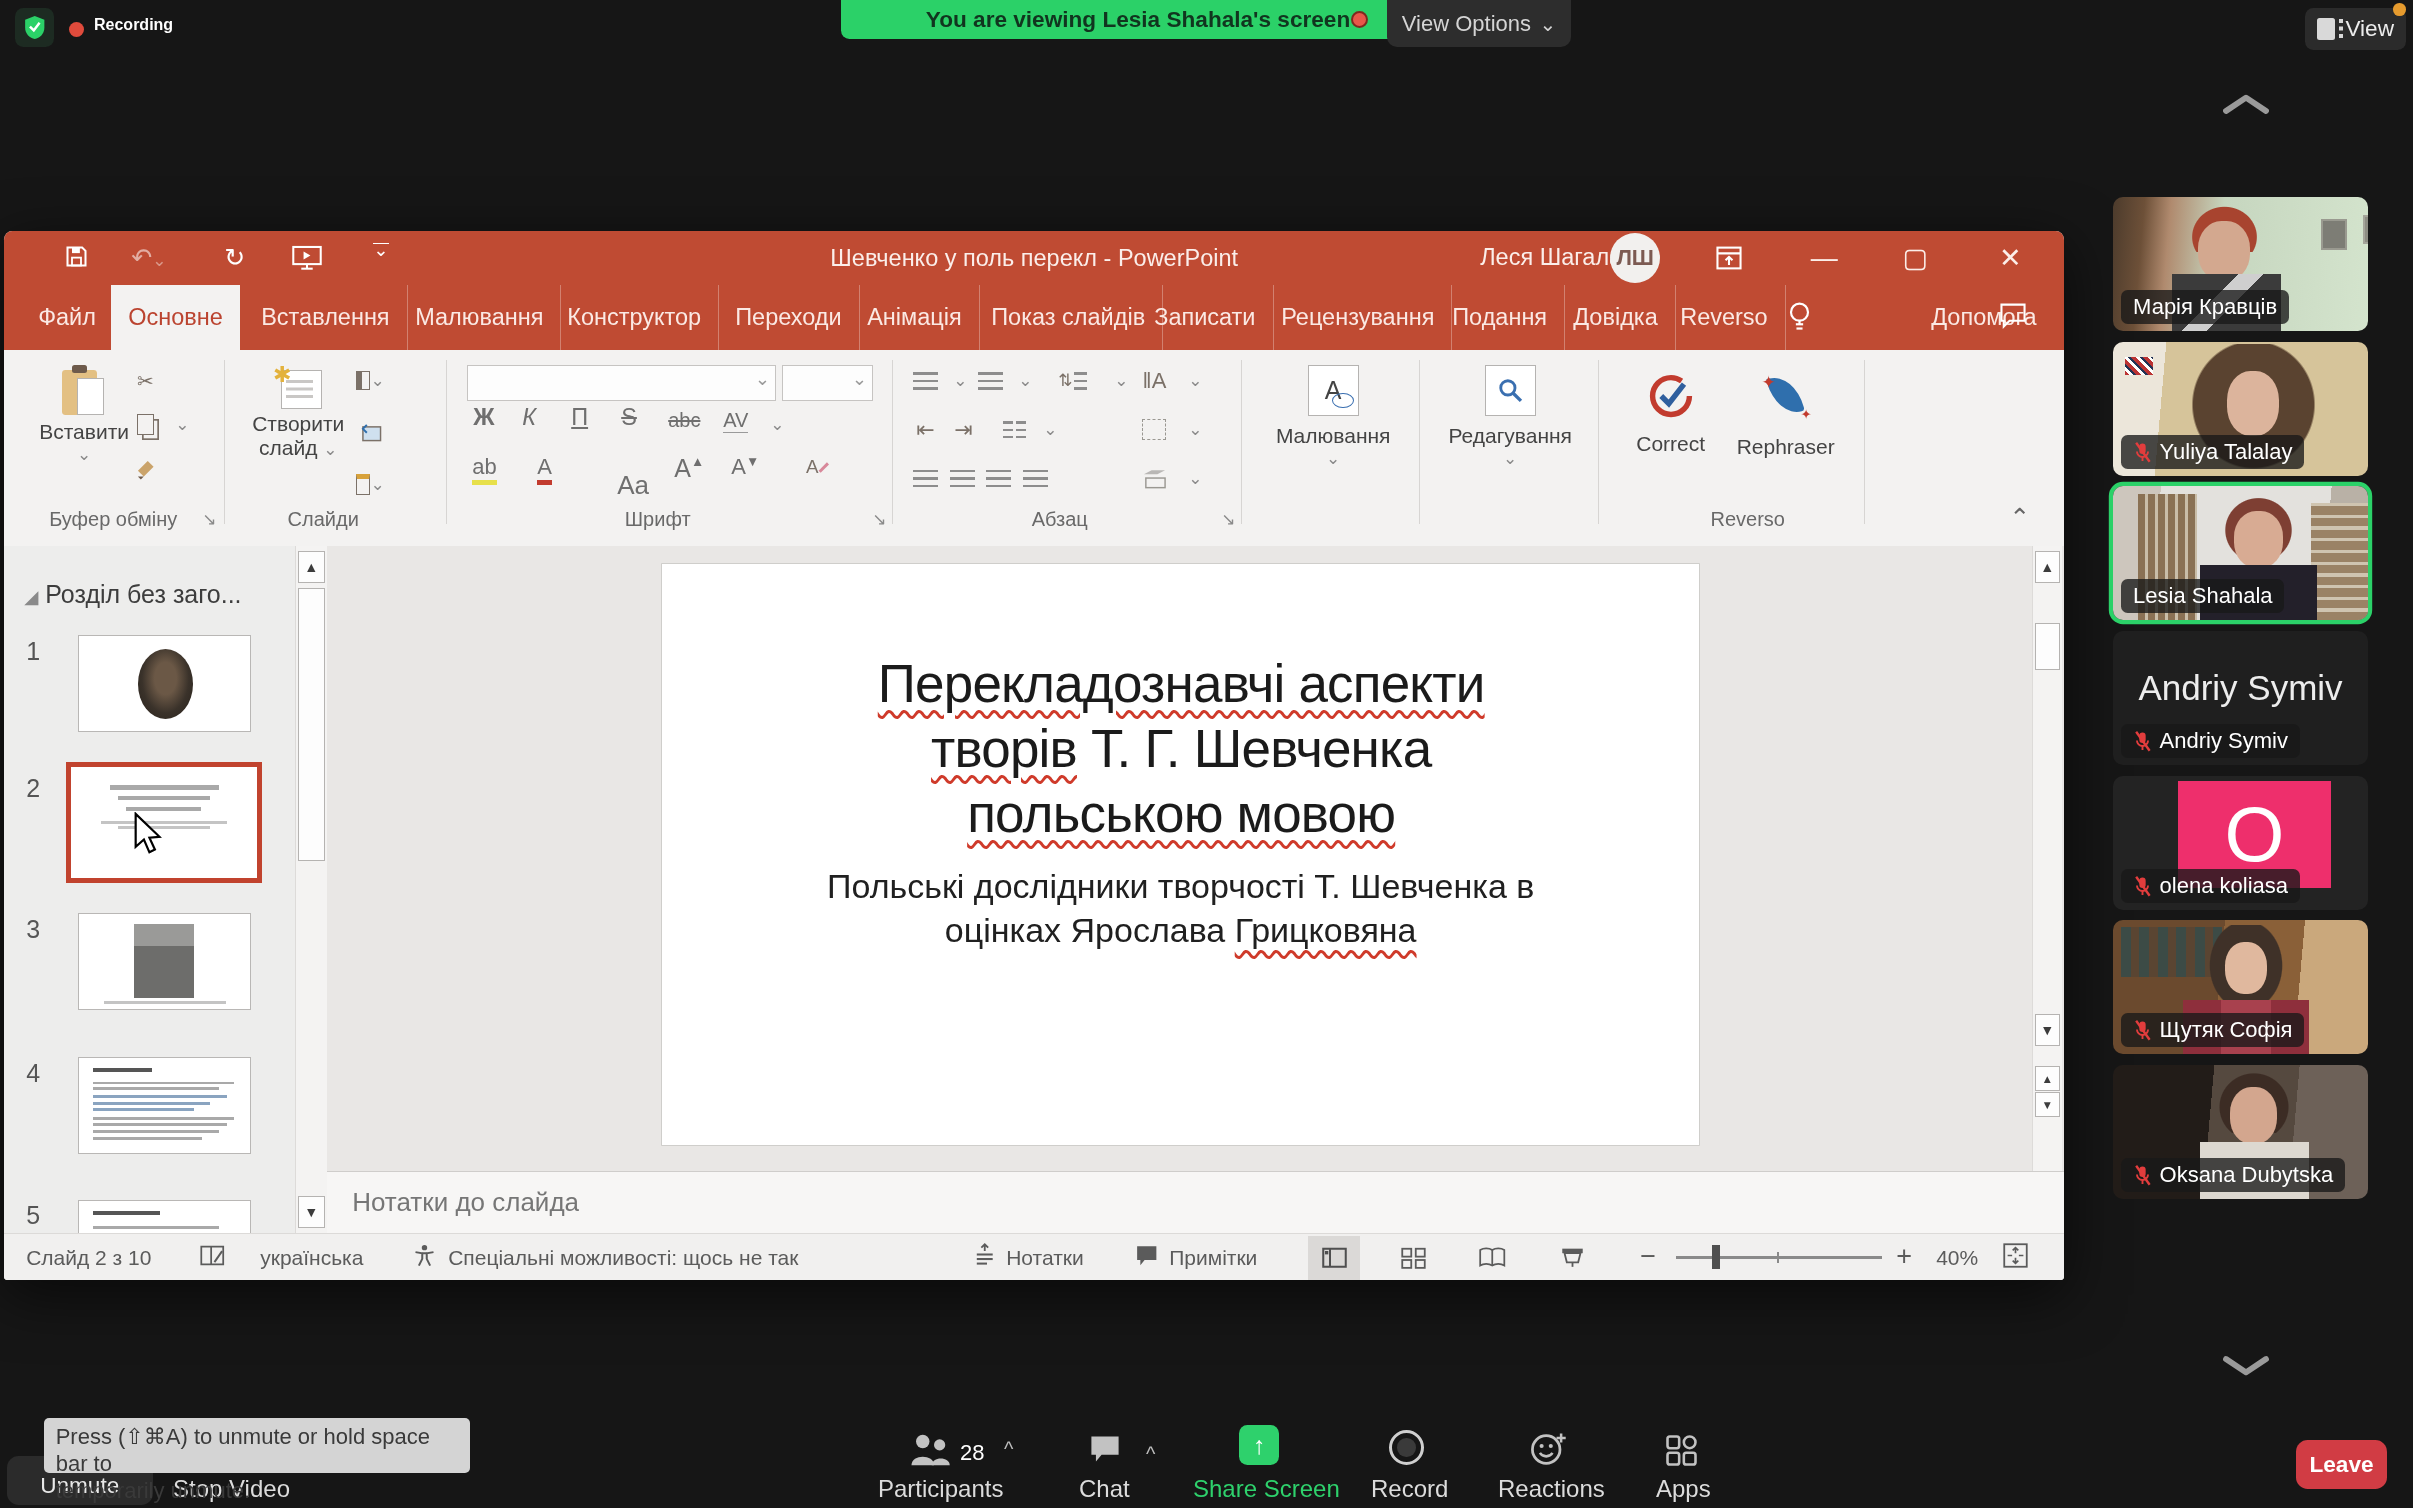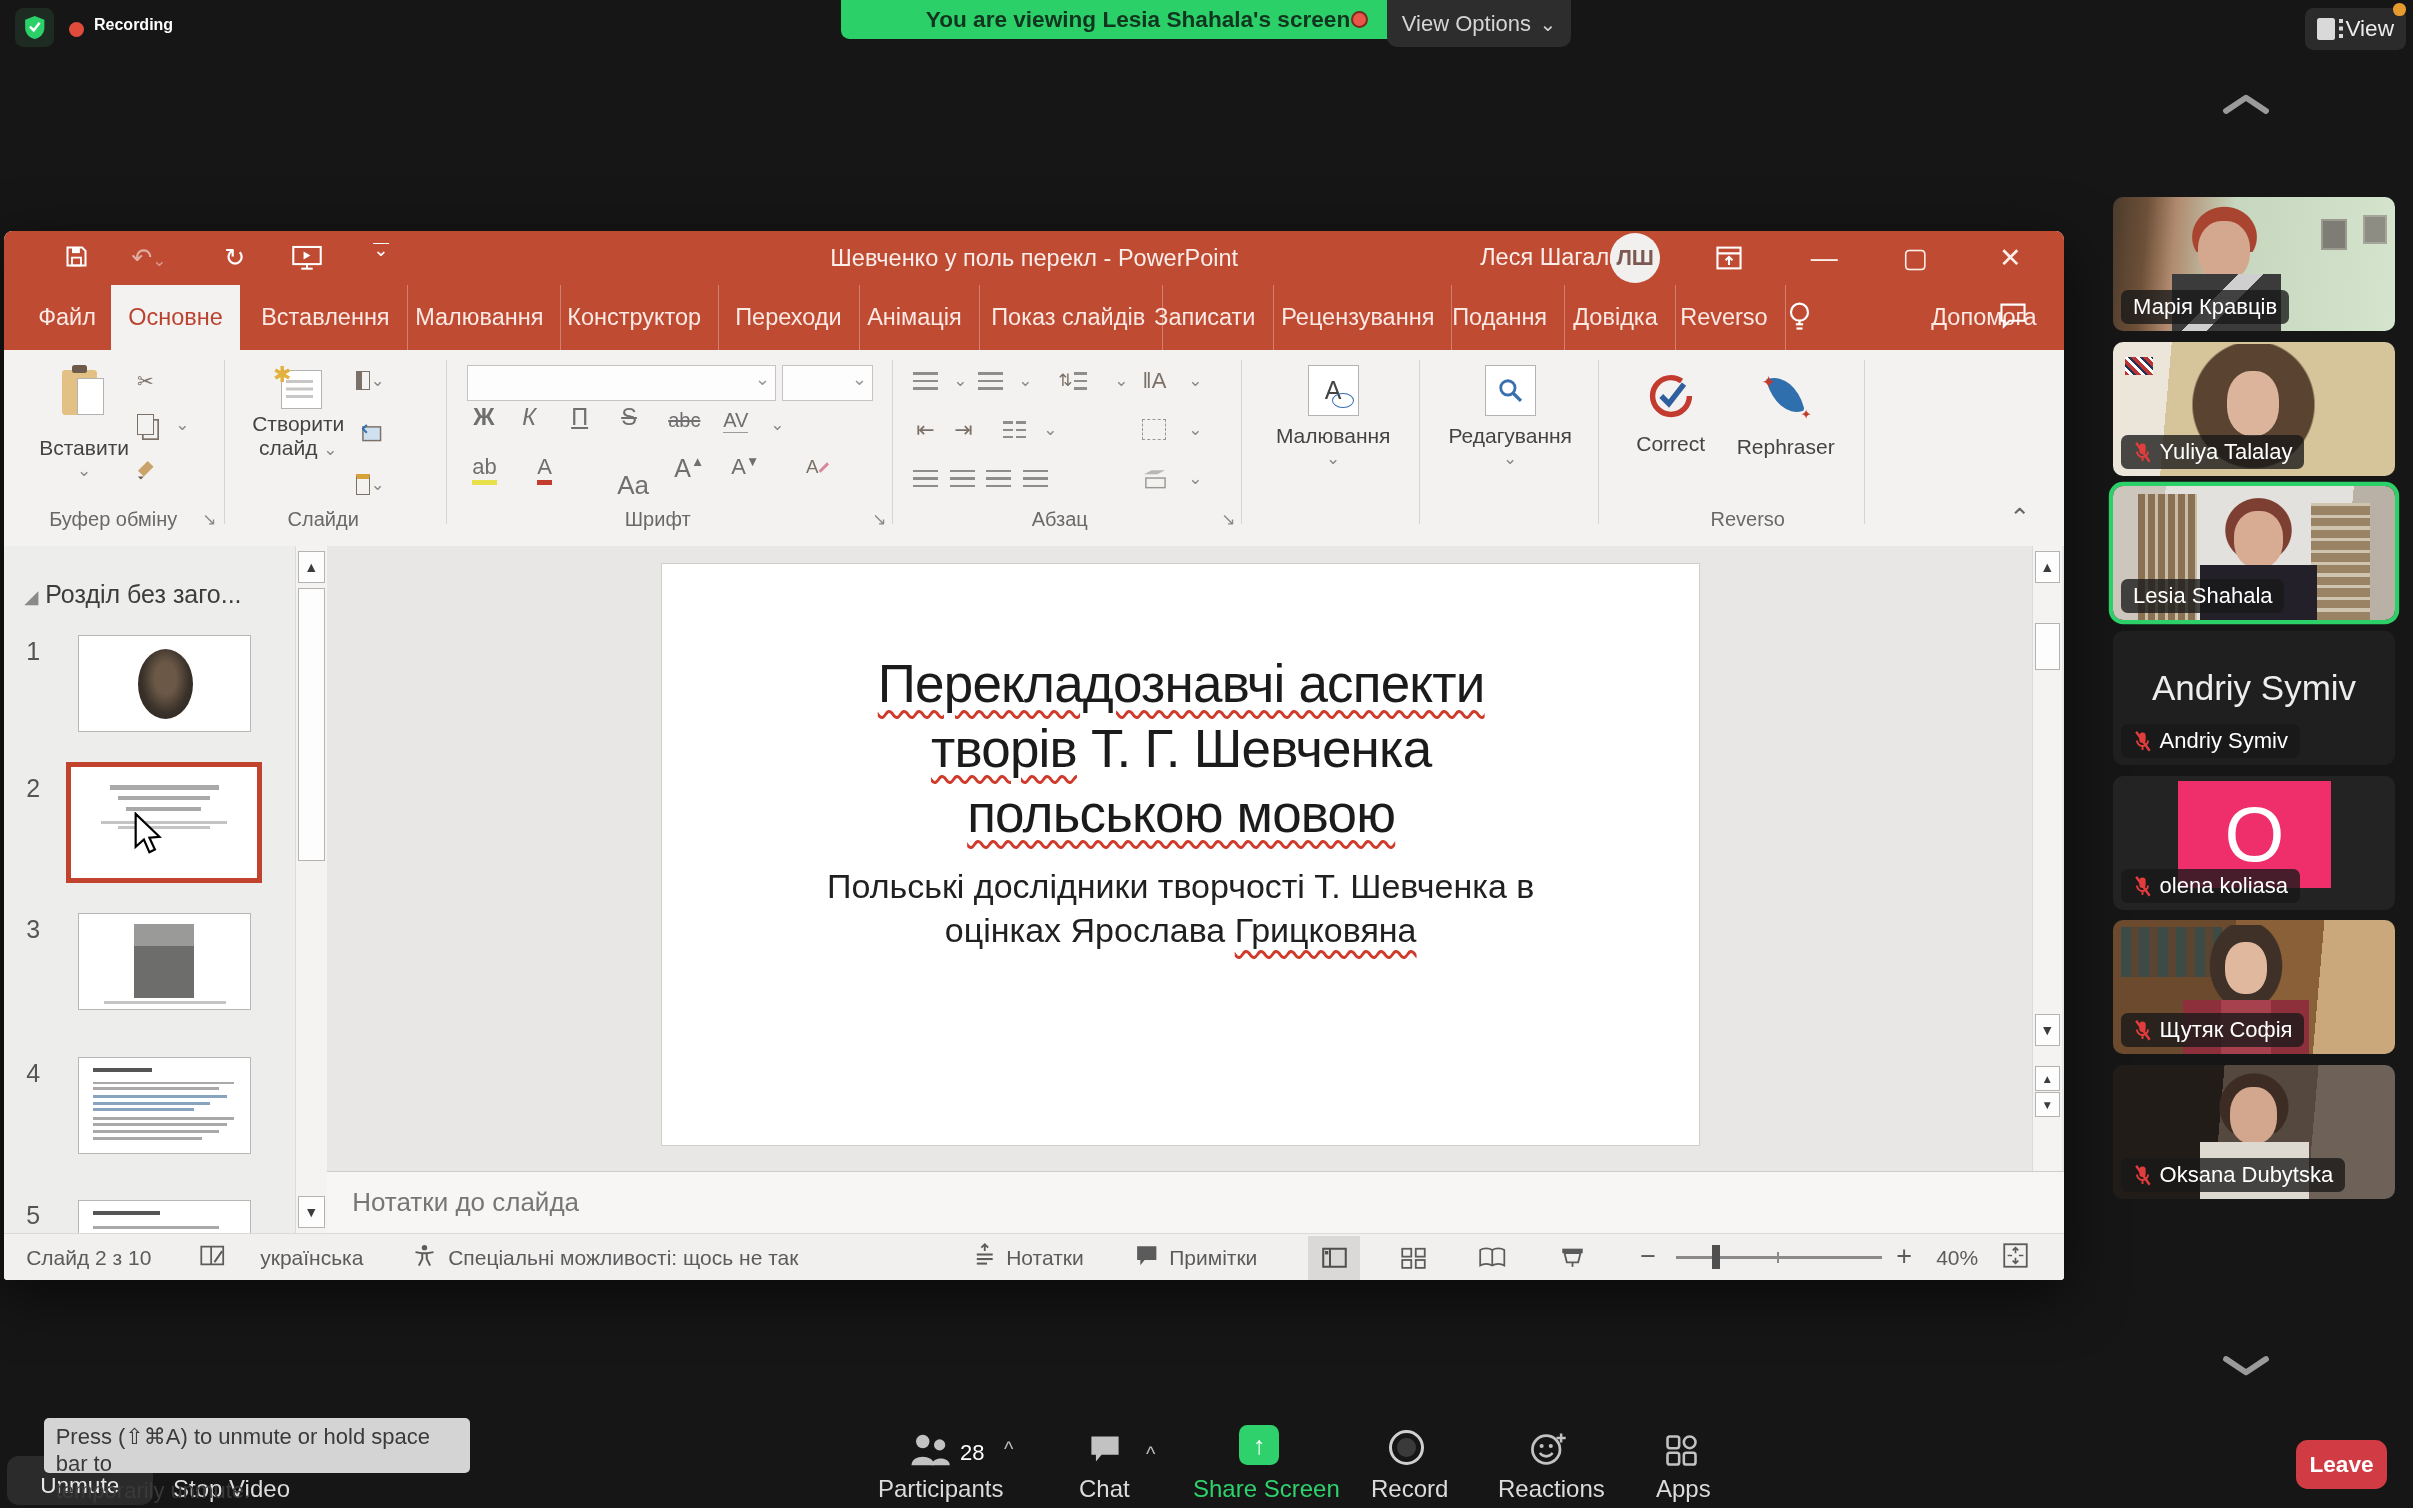--- a/index.html
+++ b/index.html
@@ -75,21 +75,21 @@
   .notes-t{left:25px;top:15px;color:#767676;font-size:26px;}
   
   .statusbar{left:0;top:1002px;width:2060px;height:47px;background:#f1f0ef;border-top:0.8px solid #dcdad8;
              color:#5b5b5b;font-size:21px;}
   .st{position:absolute;top:11.7px;}
   .viewbtn2{position:absolute;top:1.7px;width:52px;height:44px;display:flex;align-items:center;justify-content:center;}
   .ztrack{position:absolute;top:22px;left:1672px;width:206px;height:2.5px;background:#8a8a8a;}
   .ztick{position:absolute;top:17.6px;left:1773px;width:1.7px;height:11px;background:#8a8a8a;}
   .zthumb{position:absolute;top:11px;left:1708px;width:7.5px;height:24px;background:#4f4f4f;}
   
-  .tile{position:absolute;left:2113px;width:282px;height:134px;border-radius:10px;overflow:hidden;background:#222;}
+  .tile{position:absolute;left:2113px;width:255px;height:134px;border-radius:10px;overflow:hidden;background:#222;}
   .tile.active{box-shadow:0 0 0 4.2px #2bd168;}
   .plabel{position:absolute;left:8.4px;bottom:6.7px;background:rgba(24,24,24,.78);border-radius:6.7px;
           padding:4.2px 11.7px;color:#fff;font-size:22px;display:flex;align-items:center;gap:7.5px;}
   .bigname{position:absolute;left:0;top:37px;width:100%;text-align:center;color:#ededed;font-size:35px;font-weight:500;}
   .pinkblock{position:absolute;left:65px;top:5px;width:153px;height:107px;background:#ee2f6c;
              display:flex;align-items:center;justify-content:center;color:#fff;font-size:77px;font-weight:400;}
   .gchev{position:absolute;left:2221px;width:50px;height:25px;}
   
   .tooltip{left:44px;top:1418px;width:426px;height:55px;background:#d4d4d4;border-radius:5px;
            color:#3a3a3a;font-size:22px;line-height:27px;padding:5px 11.7px;box-sizing:border-box;}
@@ -201,21 +201,21 @@
     </div>
 
     <div class="abs ribbon">
 
       <div class="bigbtn" style="left:35px;top:15px;">
         <span style="display:block;width:44px;height:52px;position:relative;">
           <span style="position:absolute;left:0;top:5px;width:35px;height:45px;background:#e3c083;border-radius:3.4px;"></span>
           <span style="position:absolute;left:10px;top:0;width:15px;height:8.4px;background:#6d5a4b;border-radius:2.5px;"></span>
           <span style="position:absolute;left:15px;top:13.4px;width:25px;height:35px;background:#fff;border:0.8px solid #b5b3b1;"></span>
         </span>
-        <span style="margin-top:19px;">Вставити</span>
+        <span style="margin-top:3px;">Вставити</span>
         <span class="chev">⌄</span>
       </div>
       <div class="mi" style="left:127px;top:18.4px;">✂</div>
       <div class="mi" style="left:127px;top:62px;">
           <span style="width:15px;height:18.4px;border:1.7px solid #7b7168;box-shadow:5px 5px 0 -1.7px #f3f2f1,5px 5px 0 0 #7b7168;"></span>
         </div>
       <div class="mi" style="left:164px;top:62px;">
           <span class="chev">⌄</span>
         </div>
       <div class="mi" style="left:127px;top:106px;">

